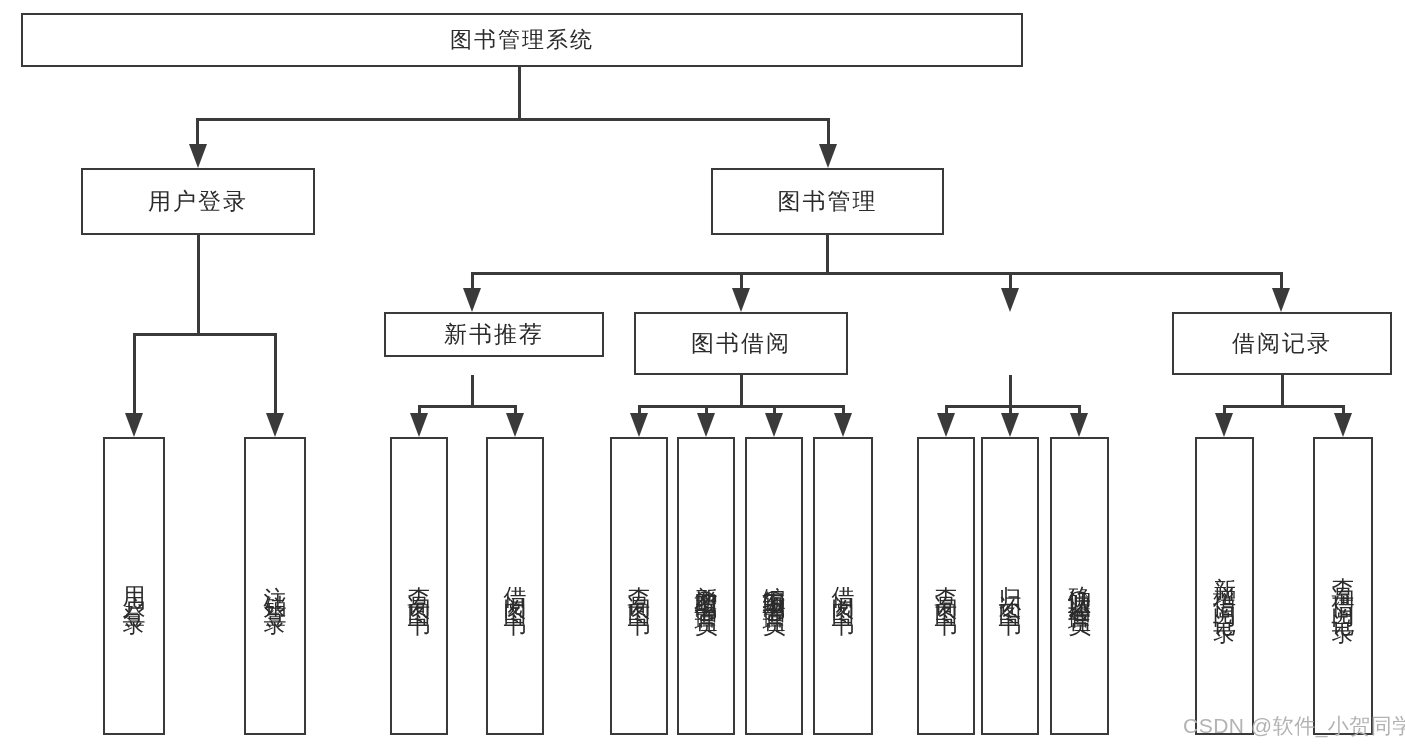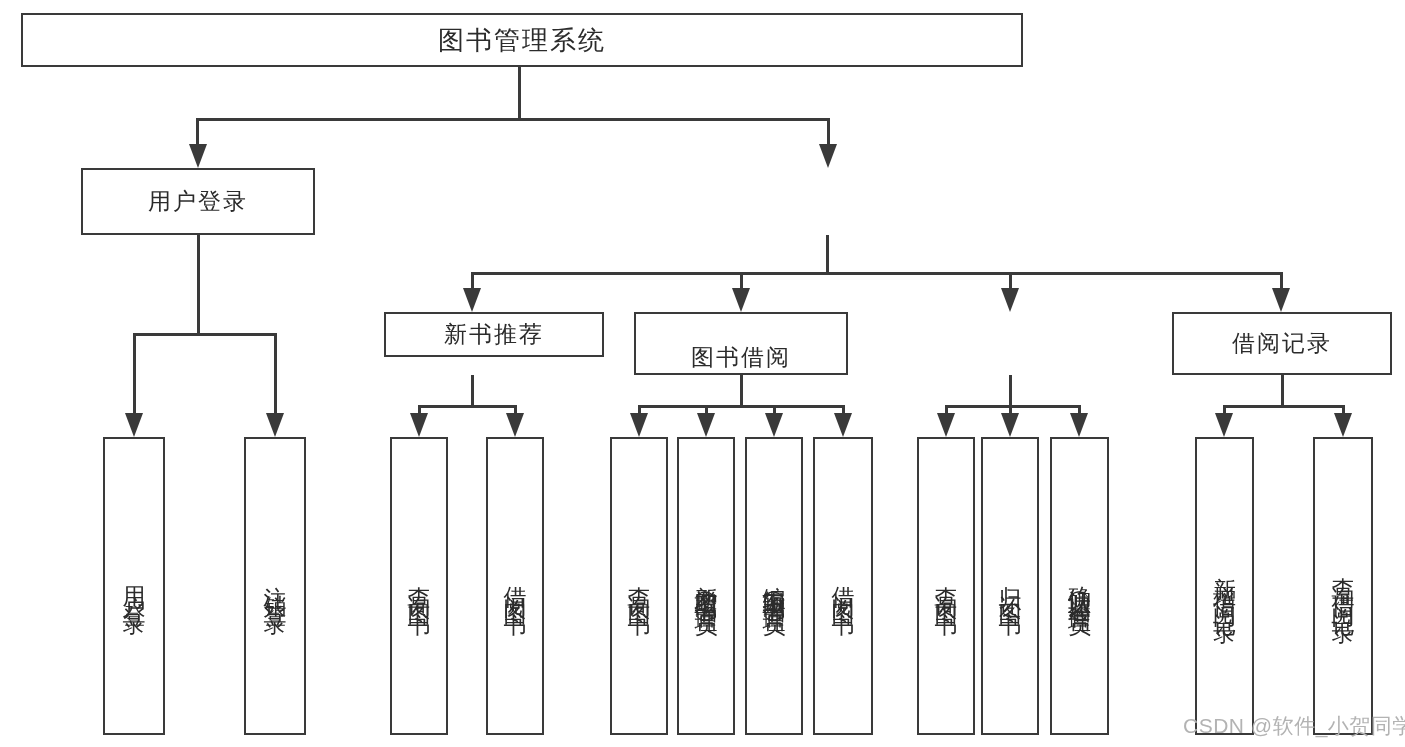--- a/index.html
+++ b/index.html
@@ -6,21 +6,21 @@
   .canvas{
     position:relative;width:1405px;height:747px;background:#ffffff;overflow:hidden;
     font-family:"Liberation Sans","DejaVu Sans",sans-serif;color:#2b2b2b;
   }
   .box{
     position:absolute;box-sizing:border-box;background:#ffffff;
     border:2.5px solid #3a3a3a;display:flex;align-items:center;justify-content:center;
     z-index:2;
   }
   .box .lbl{font-size:23px;letter-spacing:2px;color:#2b2b2b;white-space:nowrap;}
-  .title-box .lbl{font-size:26px;}
+  .title-box .lbl{font-size:22px;}
   .vbox{
     position:absolute;box-sizing:border-box;background:#ffffff;
     border:2.5px solid #3a3a3a;display:flex;align-items:center;justify-content:center;
     z-index:2;
   }
   .vbox .vlbl{
     writing-mode:vertical-rl;text-orientation:mixed;
     font-size:23px;letter-spacing:9px;color:#2b2b2b;line-height:1;
   }
   .vbox .vlbl.tight{letter-spacing:4px;}
@@ -48,20 +48,23 @@
   <div class="v" style="left:518px;top:66px;height:54px;"></div>
   <div class="h" style="left:197px;top:118px;width:632px;"></div>
   <div class="v" style="left:196px;top:118px;height:30px;"></div>
   <div class="arrow" style="left:189px;top:144px;"></div>
   <div class="v" style="left:827px;top:118px;height:30px;"></div>
   <div class="arrow" style="left:819px;top:144px;"></div>
 
   <div class="box" style="left:81px;top:168px;width:234px;height:67px;">
     <span class="lbl">用户登录</span>
   </div>
+  <div class="box" style="left:711px;top:168px;width:233px;height:67px;">
+    <span class="lbl">图书管理</span>
+  </div>
 
   <div class="v" style="left:197px;top:235px;height:100px;"></div>
   <div class="h" style="left:134px;top:333px;width:142px;"></div>
   <div class="v" style="left:133px;top:333px;height:84px;"></div>
   <div class="arrow" style="left:125px;top:413px;"></div>
   <div class="v" style="left:274px;top:333px;height:84px;"></div>
   <div class="arrow" style="left:266px;top:413px;"></div>
 
   <div class="v" style="left:826px;top:235px;height:40px;"></div>
   <div class="h" style="left:471px;top:272px;width:812px;"></div>
@@ -70,21 +73,21 @@
   <div class="v" style="left:740px;top:272px;height:20px;"></div>
   <div class="arrow" style="left:732px;top:288px;"></div>
   <div class="v" style="left:1009px;top:272px;height:20px;"></div>
   <div class="arrow" style="left:1001px;top:288px;"></div>
   <div class="v" style="left:1280px;top:272px;height:20px;"></div>
   <div class="arrow" style="left:1272px;top:288px;"></div>
 
   <div class="box" style="left:384px;top:312px;width:220px;height:45px;">
     <span class="lbl">新书推荐</span>
   </div>
-  <div class="box" style="left:634px;top:312px;width:214px;height:63px;align-items:flex-end;">
+  <div class="box" style="left:634px;top:312px;width:214px;height:63px;">
     <span class="lbl">图书借阅</span>
   </div>
   <div class="box" style="left:1172px;top:312px;width:220px;height:63px;">
     <span class="lbl">借阅记录</span>
   </div>
 
   <div class="v" style="left:471px;top:375px;height:32px;"></div>
   <div class="h" style="left:418px;top:405px;width:98px;"></div>
   <div class="v" style="left:418px;top:405px;height:12px;"></div>
   <div class="arrow" style="left:410px;top:413px;"></div>

